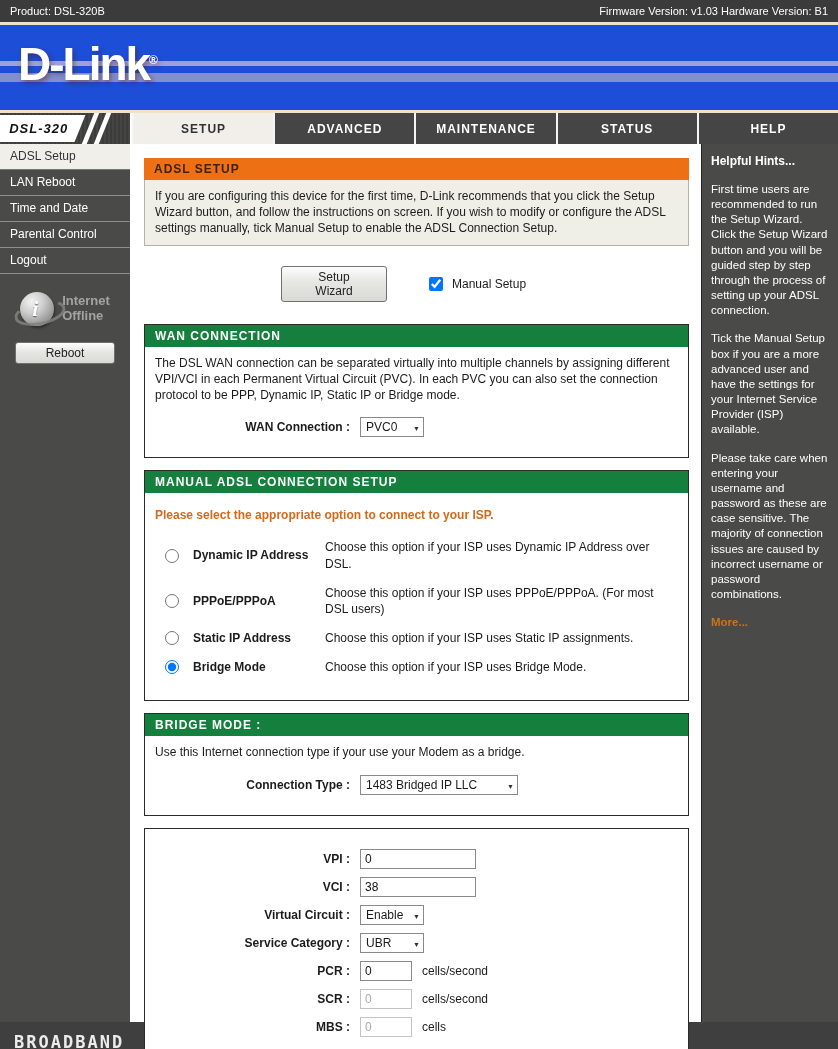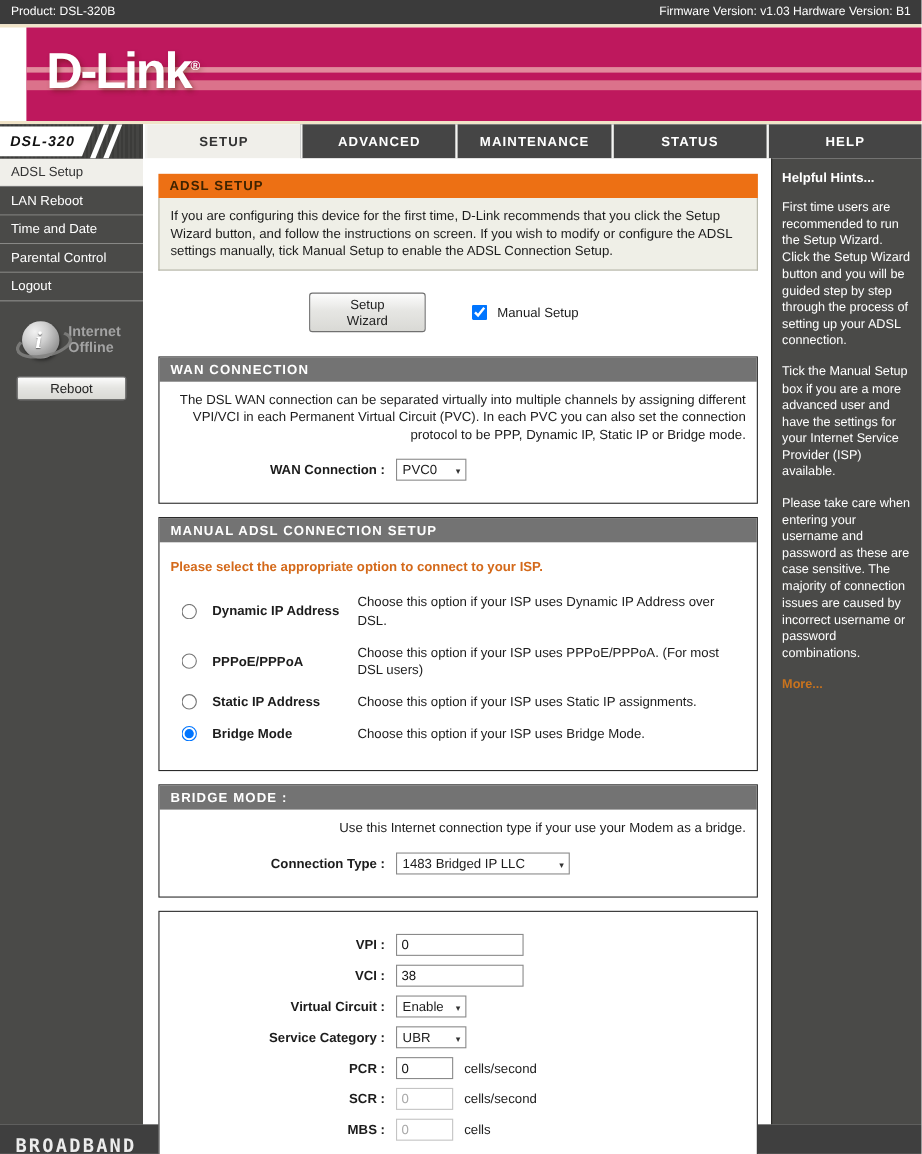--- a/index.html
+++ b/index.html
@@ -10,21 +10,21 @@
   
   .topbar { height:22px; background:#3b3b3b; color:#fff; font-size:11px;
             display:flex; justify-content:space-between; align-items:center; padding:0 10px; }
   .cream-line { height:3px; background:#f0e3c8; }
 
   
   .banner { height:85px; position:relative; overflow:hidden;
     background:
       linear-gradient(105deg, rgba(255,255,255,0) 86%, rgba(255,225,190,0.40) 90%, rgba(255,210,170,0.22) 100%),
       linear-gradient(180deg, #bd4f12 0%, #d4661c 16%, #dd7526 40%, #f0a258 50%, #eb8c3d 56%, #e5username 0, #d9701f 66%, #cf6418 84%, #c65c14 100%);
-    background-color:#be185d;margin-left:24px; }
+    background-color:#1d4ed8; }
   .banner .streak1 { position:absolute; left:0; right:0; top:42%; height:5px; background:rgba(255,235,210,0.55); }
   .banner .streak2 { position:absolute; left:0; right:0; top:56%; height:9px; background:rgba(255,225,195,0.45); }
   .dlink-logo { position:absolute; left:18px; top:12px; color:#fff; font-size:46px; font-weight:900;
                 letter-spacing:-2px; text-shadow:2px 3px 5px rgba(80,25,0,0.45); }
   .dlink-logo sup { font-size:12px; font-weight:700; letter-spacing:0; vertical-align:super; }
 
   
   .navrow { height:31px; display:flex; background:#fff; }
   .device-logo { width:130px; background:#3f3f3d; position:relative; overflow:hidden; margin-right:2px;
       background-image:repeating-linear-gradient(90deg,#454543 0 2px,#3c3c3a 2px 4px); }
@@ -61,31 +61,31 @@
   
   .btn { display:inline-block; font-size:12px; color:#222; padding:3px 30px; cursor:pointer;
          background:linear-gradient(#fdfdfd,#e6e6e3 45%,#d9d9d5); border:1px solid #707070; border-radius:3px; }
   .btn:disabled, .btn.disabled { color:#9b9b9b; border-color:#aeaeae; background:linear-gradient(#fcfcfc,#efefec); cursor:default; }
 
   
   .main { width:571px; background:#fff; padding:14px 12px 0 14px; }
   .sec-header { height:22px; line-height:22px; font-size:12px; font-weight:bold; letter-spacing:1px;
                 padding:0 10px; }
   .sec-header.orange { background:#ed7014; color:#3f2300; }
-  .sec-header.dark { background:#737373; color:#fff; }
+  .sec-header.dark { background:#15803d; color:#fff; }
   .intro-box { background:#efefe7; border:1px solid #b3b3a6; border-top:none; padding:8px 10px;
                font-size:12px; color:#1c1c1c; line-height:1.35; }
   .wizard-row { margin:20px 0 22px 0; display:flex; align-items:center; }
   .wizard-row .btn { margin-left:137px; width:106px; text-align:center; }
   .wizard-row input[type=checkbox] { margin-left:42px; width:14px; height:14px; }
   .wizard-row label { font-size:12px; color:#1c1c1c; margin-left:9px; }
 
   .section { border:1px solid #2b2b2b; margin-bottom:12px; background:#fff; }
   .sec-content { padding:8px 10px 12px 10px; font-size:12px; color:#1c1c1c; line-height:1.35; }
-  .desc { margin-bottom:14px;text-align:right; }
+  .desc { margin-bottom:14px; }
   .field-row { display:flex; align-items:center; margin:8px 0; }
   .field-label { width:195px; text-align:right; font-weight:bold; flex:0 0 auto; margin-right:10px; }
   .tinput { height:20px; border:1px solid #8a8a8a; font-size:12px; padding:1px 4px;
             font-family:"Liberation Sans",sans-serif; color:#111; background:#fff; }
   .tinput:disabled { color:#a9a9a9; border-color:#c4c4c4; background:#fff; }
   .w-lg { width:116px; } .w-sm { width:52px; }
   .selectbox { display:inline-flex; align-items:center; height:20px; border:1px solid #8a8a8a;
                background:#fff; font-size:12px; padding:0 3px 0 5px; cursor:pointer; }
   .selectbox .arrow { margin-left:auto; padding-left:8px; }
   .selectbox .arrow::after { content:"▼"; font-size:7px; color:#333; }

